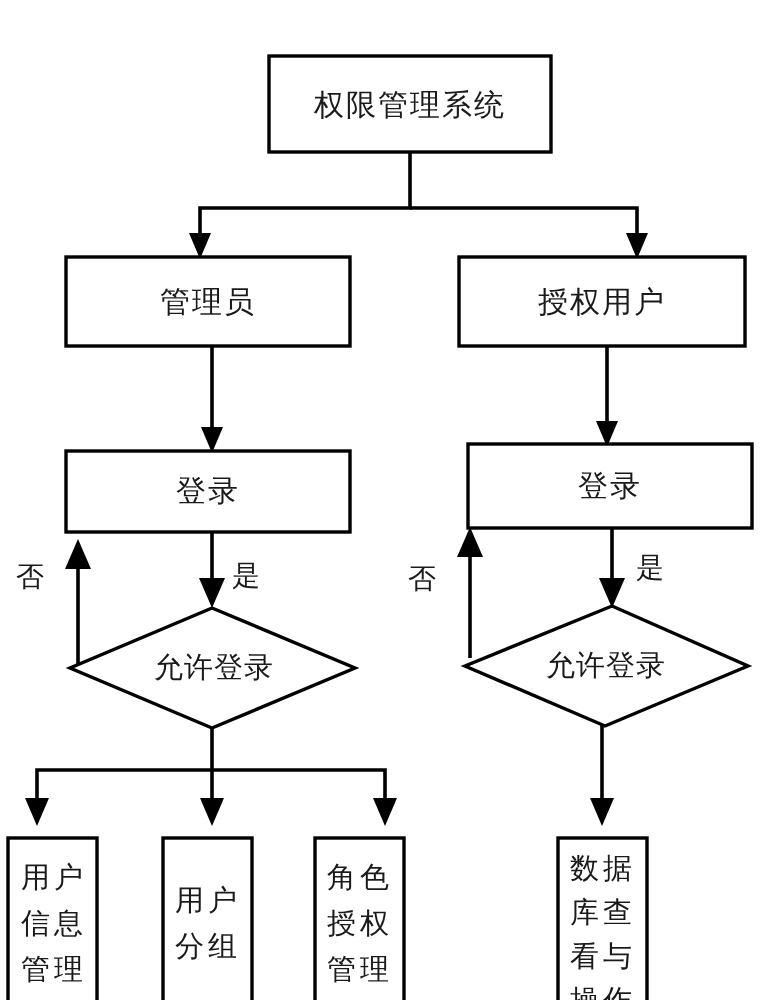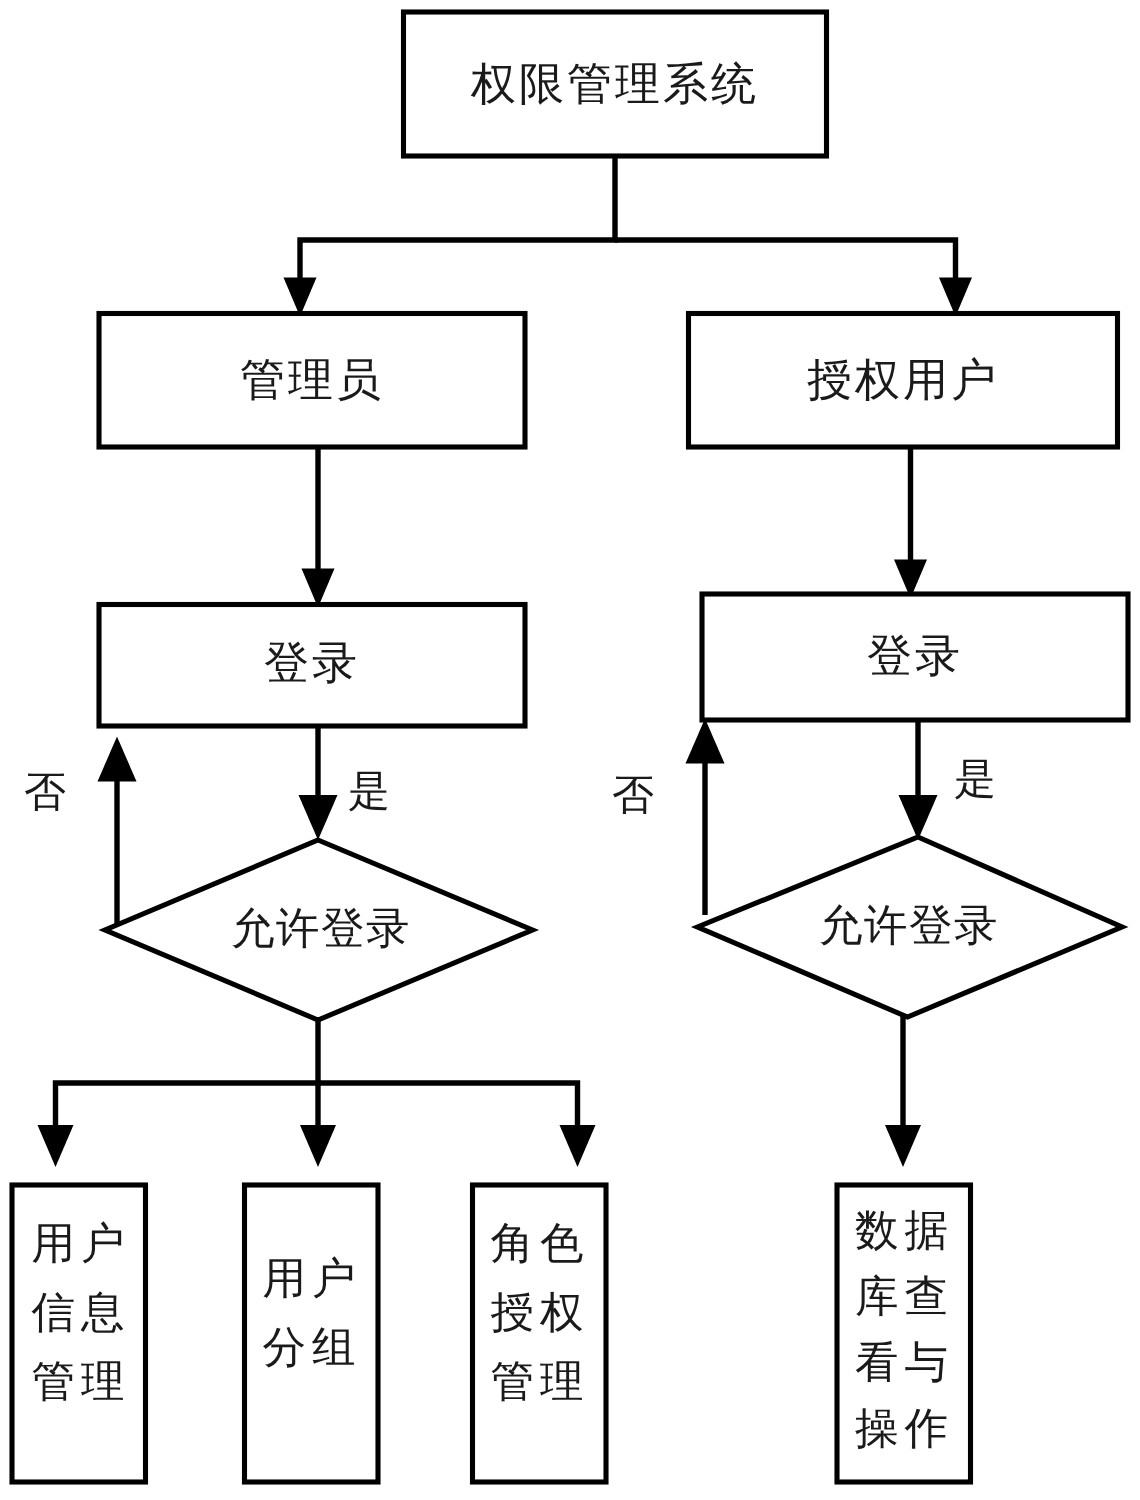--- a/index.html
+++ b/index.html
@@ -11,20 +11,21 @@
     width: 760px;
     height: 1000px;
     font-family: "Liberation Sans", "DejaVu Sans", sans-serif;
     overflow: hidden;
   }
   #diagram-root {
     position: relative;
     width: 760px;
     height: 896px;
     background: #ffffff;
+    margin-top: 48px;
   }
   svg.flow {
     position: absolute;
     top: 0;
     left: 0;
     width: 760px;
     height: 1000px;
     display: block;
   }
   .node-rect {

